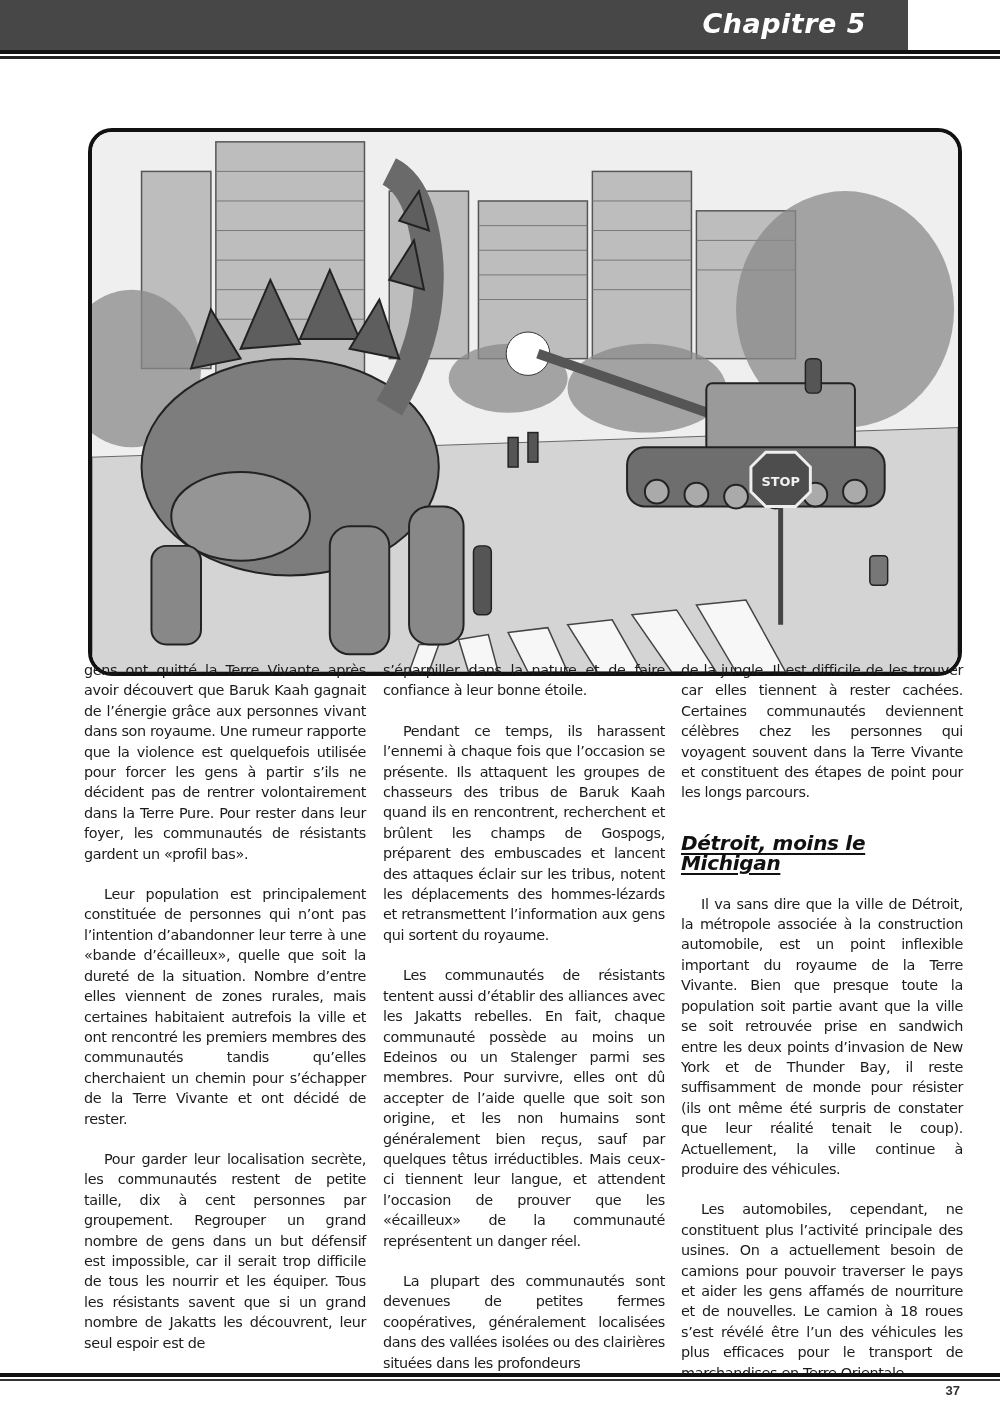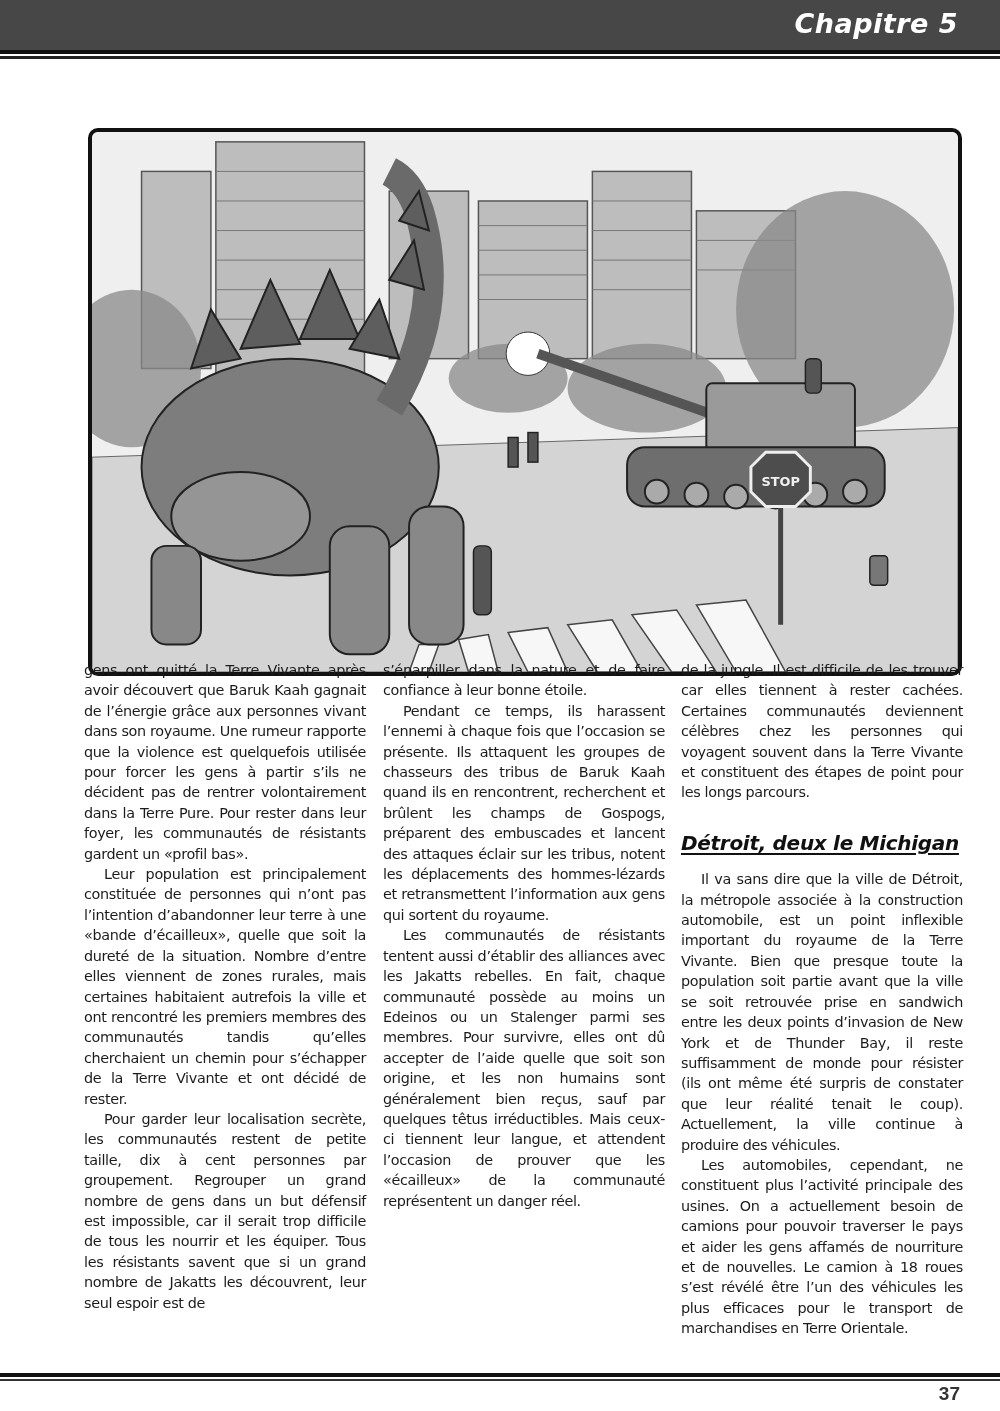--- a/index.html
+++ b/index.html
@@ -1,63 +1,63 @@
 <!DOCTYPE html>
 <html><head>
   <meta charset="utf-8">
   <style>
     * { box-sizing: border-box; margin: 0; padding: 0; }
     html, body { width: 1000px; height: 1411px; background: #ffffff; overflow: hidden; }
     body { position: relative; font-family: "DejaVu Sans", sans-serif; color: #1a1a1a; }
 
     .header-band {
-      position: absolute; left: 0; top: 0; width: 1000px; height: 50px;
+      position: absolute; left: 0; top: 0; width: 908px; height: 50px;
       background: #474747;
     }
     .header-rule-thick { position: absolute; left: 0; top: 50px; width: 1000px; height: 4px; background: #111; }
     .header-rule-gap { position: absolute; left: 0; top: 54px; width: 1000px; height: 2px; background: #fff; }
     .header-rule-thin { position: absolute; left: 0; top: 56px; width: 1000px; height: 3px; background: #222; }
     .chapter-title {
       position: absolute; right: 42px; top: 8px;
       font-family: "DejaVu Sans", sans-serif; font-weight: bold; font-style: italic;
       font-size: 27px; color: #ffffff; letter-spacing: 0.5px;
     }
 
     .illustration {
       position: absolute; left: 88px; top: 128px; width: 874px; height: 548px;
-      border: 4px solid #111; border-radius: 10px; overflow: hidden;
+      border: 4px solid #111; border-radius: 24px; overflow: hidden;
       background: #e9e9e9;
       box-shadow: inset 0 0 0 2px #fff, inset 0 0 0 4px #333;
     }
     .illustration svg { position: absolute; left: 0; top: 0; width: 100%; height: 100%; }
 
     .col {
       position: absolute; top: 660px; width: 282px;
       font-family: "DejaVu Sans", sans-serif; font-size: 14.4px; line-height: 20.4px;
       text-align: justify; color: #1b1b1b; letter-spacing: -0.35px;
     }
     .col p { text-indent: 0; }
-    .col p.indent { text-indent: 20px; }
+    .col p.indent { text-indent: 20px; margin-top: 20px; }
     .col1 { left: 84px; }
     .col2 { left: 383px; }
     .col3 { left: 681px; }
 
     .section-heading {
       font-family: "DejaVu Sans", sans-serif; font-weight: bold; font-style: italic;
       font-size: 20px; text-decoration: underline; text-decoration-thickness: 2px;
       text-underline-offset: 3px; color: #111; margin: 30px 0 16px 0; text-align: left;
       letter-spacing: -0.3px;
     }
 
     .footer-rule-thick { position: absolute; left: 0; top: 1373px; width: 1000px; height: 4px; background: #111; }
     .footer-rule-gap { position: absolute; left: 0; top: 1377px; width: 1000px; height: 2px; background: #fff; }
     .footer-rule-thin { position: absolute; left: 0; top: 1379px; width: 1000px; height: 2px; background: #333; }
     .page-number {
       position: absolute; right: 40px; top: 1383px;
-      font-family: "Liberation Sans", sans-serif; font-weight: bold; font-size: 19px; color: #333; text-align: right;
+      font-family: "Liberation Sans", sans-serif; font-weight: bold; font-size: 13px; color: #333; text-align: right;
     }
   </style>
 </head>
 <body>
 
 <div class="header-band">
   <span class="chapter-title">Chapitre 5</span>
 </div>
 <div class="header-rule-thick"></div>
 <div class="header-rule-gap"></div>
@@ -169,25 +169,26 @@
 <div class="col col1">
   <p>gens ont quitté la Terre Vivante après avoir découvert que Baruk Kaah gagnait de l’énergie grâce aux personnes vivant dans son royaume. Une rumeur rapporte que la violence est quelquefois utilisée pour forcer les gens à partir s’ils ne décident pas de rentrer volontairement dans la Terre Pure. Pour rester dans leur foyer, les communautés de résistants gardent un «profil bas».</p>
   <p class="indent">Leur population est principalement constituée de personnes qui n’ont pas l’intention d’abandonner leur terre à une «bande d’écailleux», quelle que soit la dureté de la situation. Nombre d’entre elles viennent de zones rurales, mais certaines habitaient autrefois la ville et ont rencontré les premiers membres des communautés tandis qu’elles cherchaient un chemin pour s’échapper de la Terre Vivante et ont décidé de rester.</p>
   <p class="indent">Pour garder leur localisation secrète, les communautés restent de petite taille, dix à cent personnes par groupement. Regrouper un grand nombre de gens dans un but défensif est impossible, car il serait trop difficile de tous les nourrir et les équiper. Tous les résistants savent que si un grand nombre de Jakatts les découvrent, leur seul espoir est de</p>
 </div>
 
 <div class="col col2">
   <p>s’éparpiller dans la nature et de faire confiance à leur bonne étoile.</p>
   <p class="indent">Pendant ce temps, ils harassent l’ennemi à chaque fois que l’occasion se présente. Ils attaquent les groupes de chasseurs des tribus de Baruk Kaah quand ils en rencontrent, recherchent et brûlent les champs de Gospogs, préparent des embuscades et lancent des attaques éclair sur les tribus, notent les déplacements des hommes-lézards et retransmettent l’information aux gens qui sortent du royaume.</p>
   <p class="indent">Les communautés de résistants tentent aussi d’établir des alliances avec les Jakatts rebelles. En fait, chaque communauté possède au moins un Edeinos ou un Stalenger parmi ses membres. Pour survivre, elles ont dû accepter de l’aide quelle que soit son origine, et les non humains sont généralement bien reçus, sauf par quelques têtus irréductibles. Mais ceux-ci tiennent leur langue, et attendent l’occasion de prouver que les «écailleux» de la communauté représentent un danger réel.</p>
+  <p class="indent">La plupart des communautés sont devenues de petites fermes coopératives, généralement localisées dans des vallées isolées ou des clairières situées dans les profondeurs</p>
 </div>
 
 <div class="col col3">
   <p>de la jungle. Il est difficile de les trouver car elles tiennent à rester cachées. Certaines communautés deviennent célèbres chez les personnes qui voyagent souvent dans la Terre Vivante et constituent des étapes de point pour les longs parcours.</p>
-  <h2 class="section-heading">Détroit, deux le Michigan</h2>
+  <h2 class="section-heading">Détroit, moins le Michigan</h2>
   <p class="indent">Il va sans dire que la ville de Détroit, la métropole associée à la construction automobile, est un point inflexible important du royaume de la Terre Vivante. Bien que presque toute la population soit partie avant que la ville se soit retrouvée prise en sandwich entre les deux points d’invasion de New York et de Thunder Bay, il reste suffisamment de monde pour résister (ils ont même été surpris de constater que leur réalité tenait le coup). Actuellement, la ville continue à produire des véhicules.</p>
   <p class="indent">Les automobiles, cependant, ne constituent plus l’activité principale des usines. On a actuellement besoin de camions pour pouvoir traverser le pays et aider les gens affamés de nourriture et de nouvelles. Le camion à 18 roues s’est révélé être l’un des véhicules les plus efficaces pour le transport de marchandises en Terre Orientale.</p>
 </div>
 
 <div class="footer-rule-thick"></div>
 <div class="footer-rule-gap"></div>
 <div class="footer-rule-thin"></div>
 <span class="page-number">37</span>
 
 </body></html>

